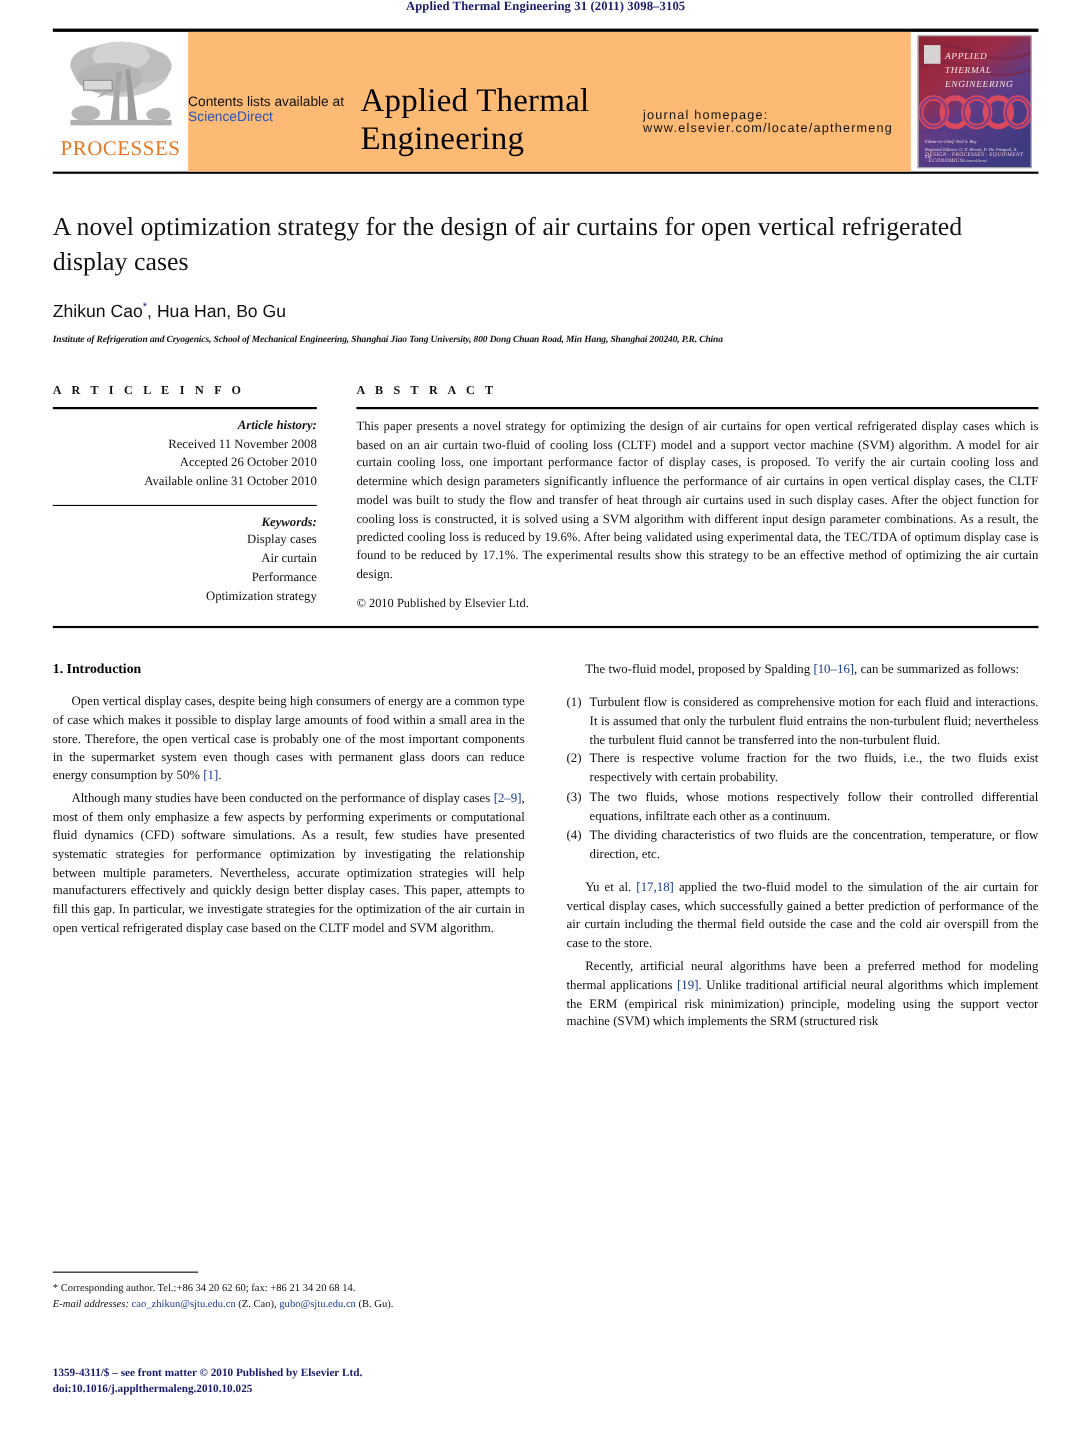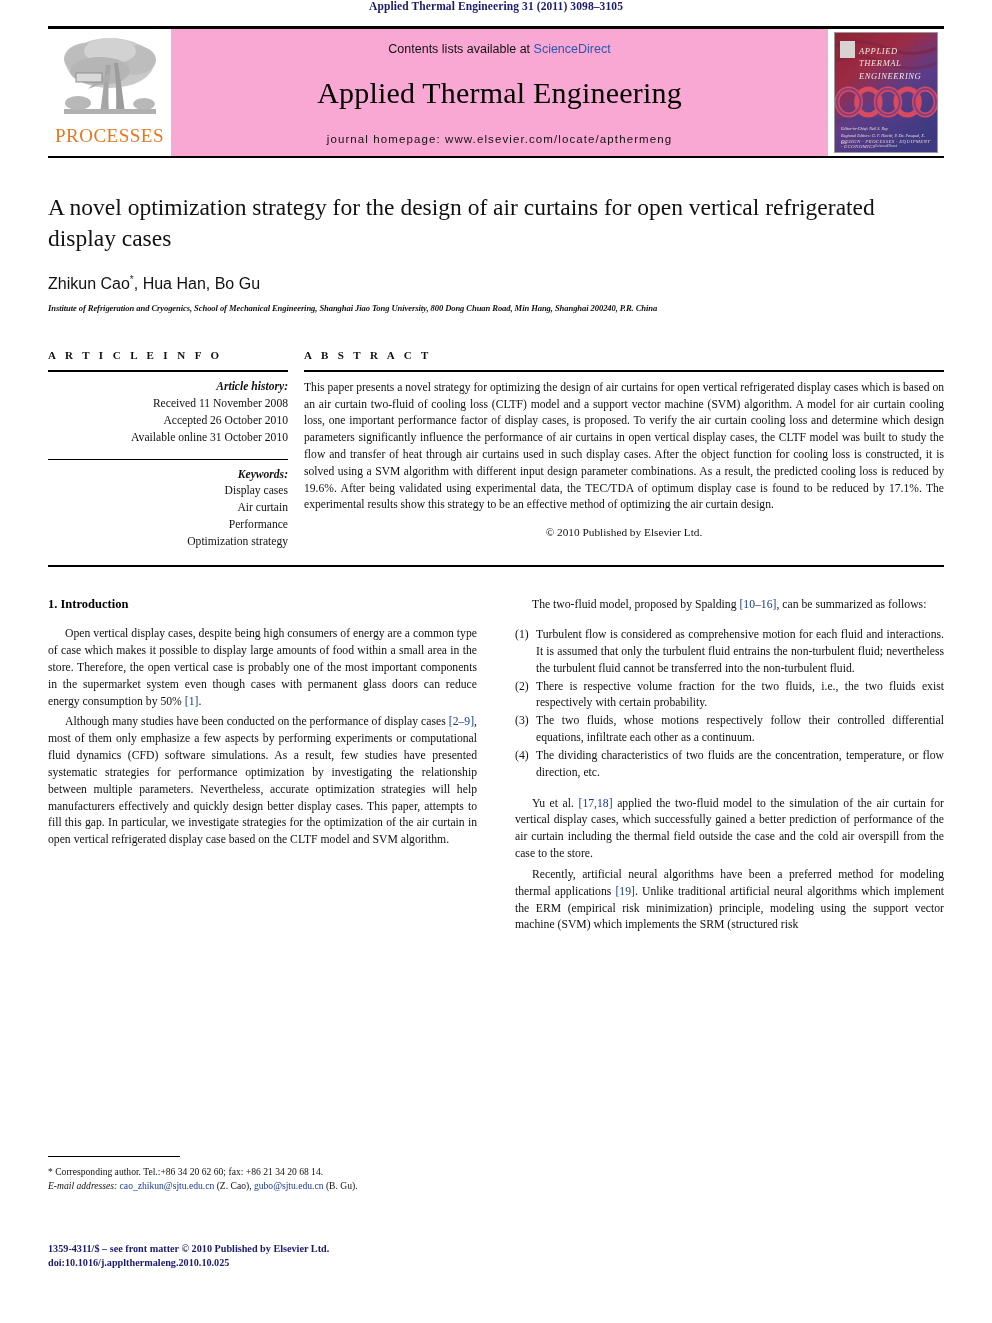--- a/index.html
+++ b/index.html
@@ -56,23 +56,23 @@
   .elsevier-word {
     font-family: "Liberation Serif", serif;
     font-size: 19px;
     letter-spacing: .5px;
     color: #E87722;
     line-height: 1;
     margin-top: 1px;
   }
   .masthead-center {
     flex: 1 1 auto;
-    background: #f9a8d4;
+    background: #fdba74;
     display: flex;
-    flex-direction: column;
+    flex-direction: row;
     align-items: center;
     justify-content: flex-start;
     padding-top: 13px;
     box-sizing: border-box;
   }
   .contents-line {
     font-family: "Liberation Sans", sans-serif;
     font-size: 12.5px;
     color: #111;
   }
@@ -169,21 +169,21 @@
     font-size: 8.6px;
     margin-top: 10px;
     color: #111;
     letter-spacing: -.1px;
   }
 
   
   .info-abstract {
     margin: 36px 48px 0 48px;
     display: flex;
-    gap: 16px;
+    gap: 36px;
   }
   .col-info { flex: 0 0 240px; }
   .col-abstract { flex: 1 1 auto; }
   .sec-head {
     font-family: "Liberation Serif", serif;
     font-weight: bold;
     font-size: 11px;
     letter-spacing: 3.4px;
     color: #111;
   }
@@ -206,21 +206,21 @@
   .info-body .lbl { font-style: italic; font-weight: bold; }
   .abstract-body {
     font-family: "Liberation Serif", serif;
     font-size: 11.6px;
     line-height: 1.45;
     text-align: justify;
     margin-top: 8px;
     color: #111;
   }
   .copyright {
-    text-align: center;
+    text-align: left;
     font-family: "Liberation Serif", serif;
     font-size: 11.3px;
     margin-top: 12px;
     color: #111;
   }
   .abstract-bottom-rule {
     border-top: 2px solid #000;
     margin: 14px 48px 0 48px;
   }
 

